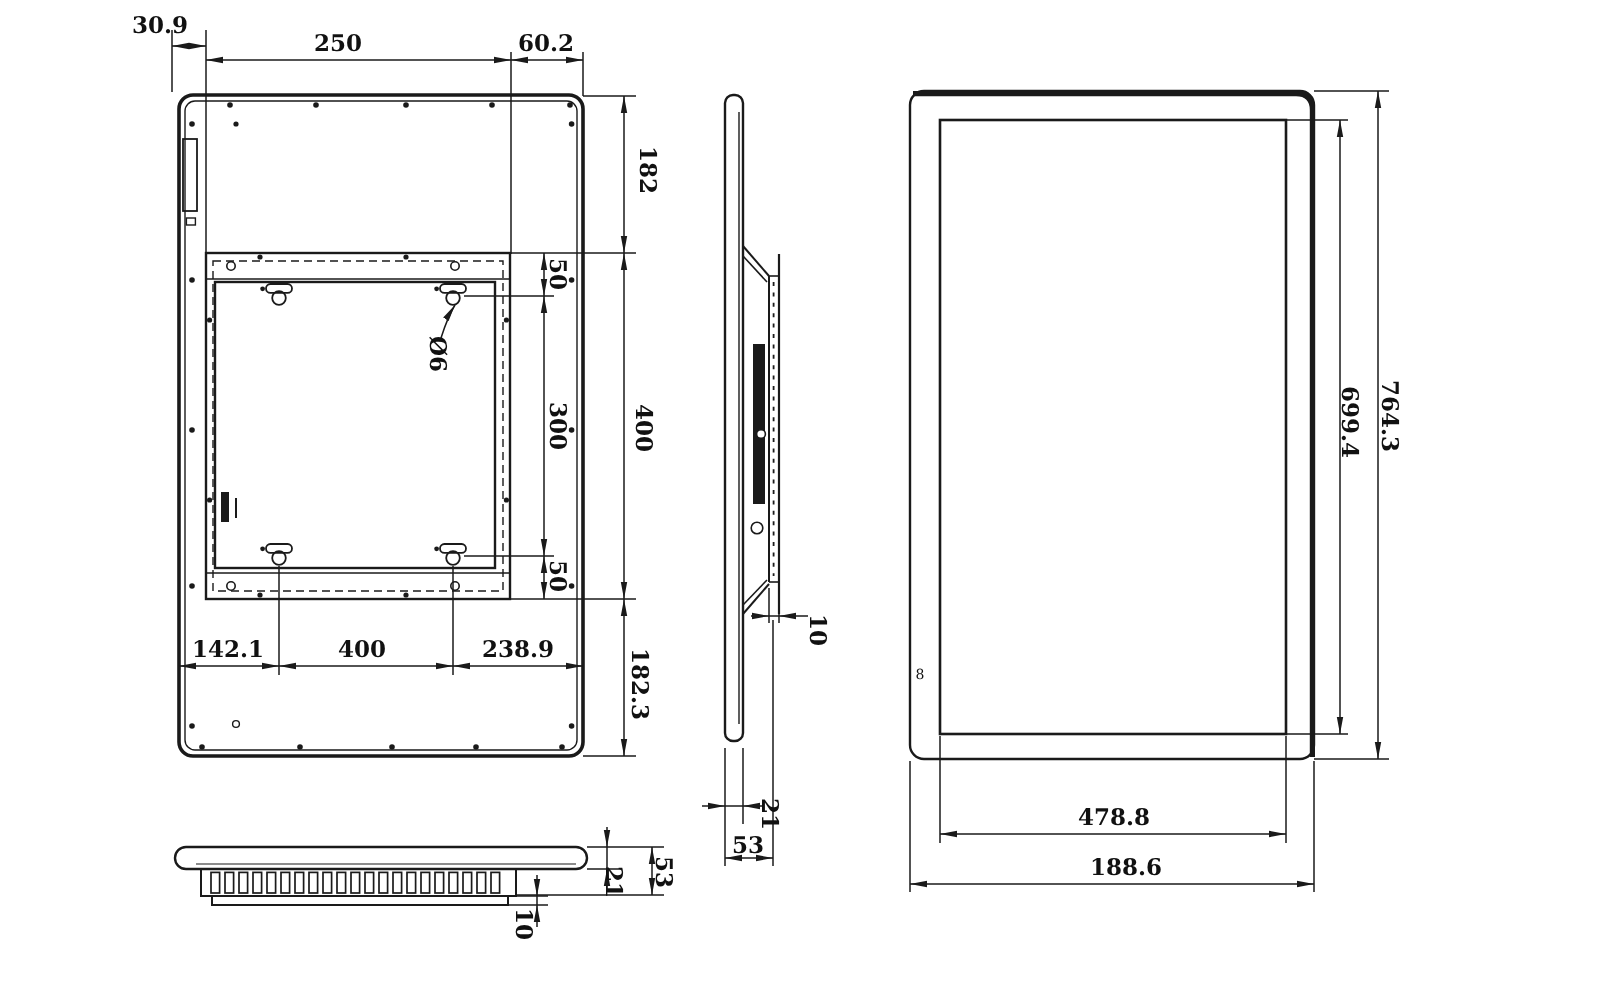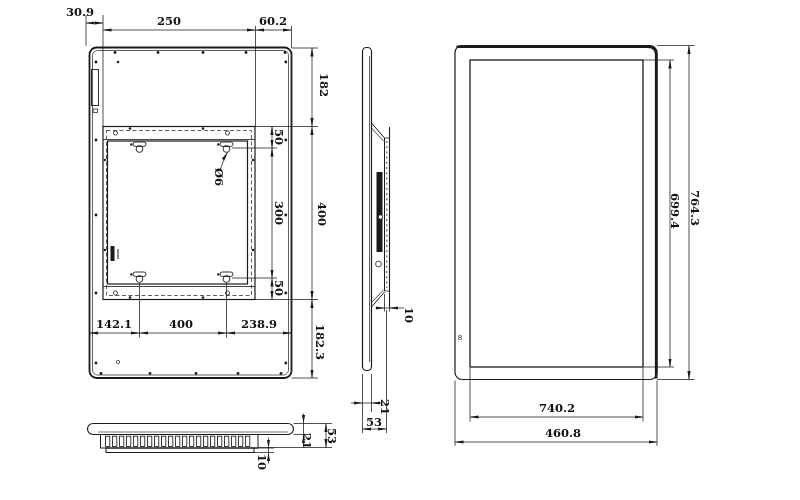--- a/index.html
+++ b/index.html
@@ -244,21 +244,21 @@
 <span class="lbl" style="left:114px;top:325px">142.1</span>
 <span class="lbl" style="left:181px;top:325px">400</span>
 <span class="lbl" style="left:259px;top:325px">238.9</span>
 
 <span class="lbl rot" style="left:408px;top:315px">10</span>
 <span class="lbl rot" style="left:384px;top:407px">21</span>
 <span class="lbl" style="left:374px;top:423px">53</span>
 
 <span class="lbl rot" style="left:674px;top:211px">699.4</span>
 <span class="lbl rot" style="left:694px;top:208px">764.3</span>
-<span class="lbl" style="left:557px;top:409px">740.2</span>
-<span class="lbl" style="left:563px;top:434px">460.8</span>
+<span class="lbl" style="left:557px;top:409px">478.8</span>
+<span class="lbl" style="left:563px;top:434px">188.6</span>
 <span class="lbl tiny" style="left:460px;top:338px">8</span>
 
 <span class="lbl rot" style="left:261px;top:462px">10</span>
 <span class="lbl rot" style="left:306px;top:441px">21</span>
 <span class="lbl rot" style="left:331px;top:436px">53</span>
 
 </div>
 
 </body></html>

